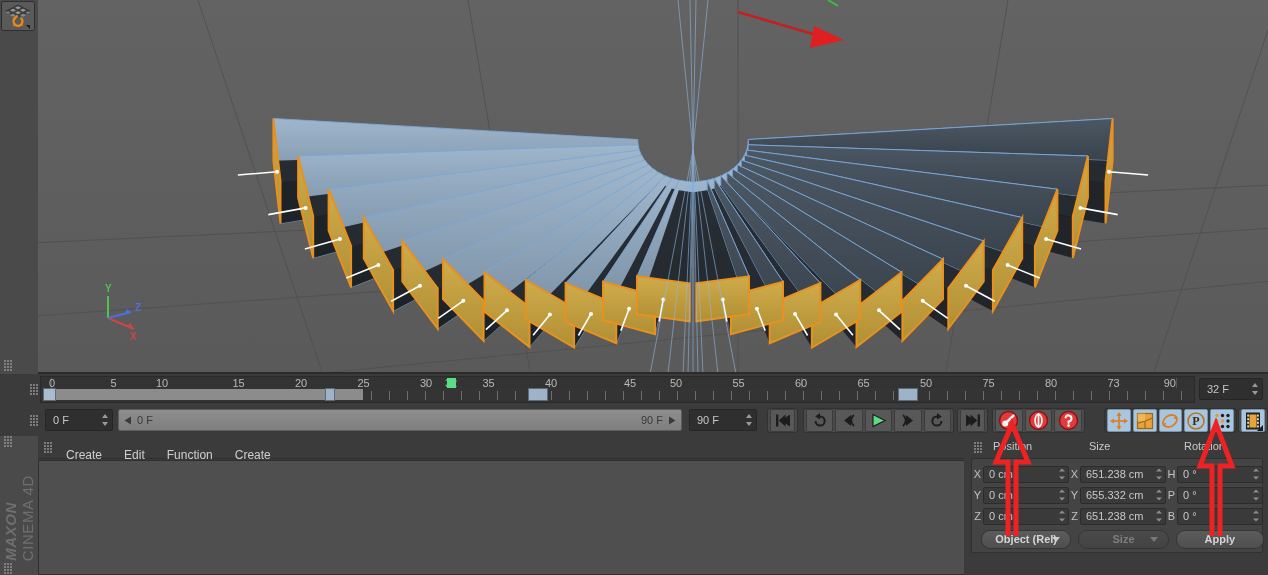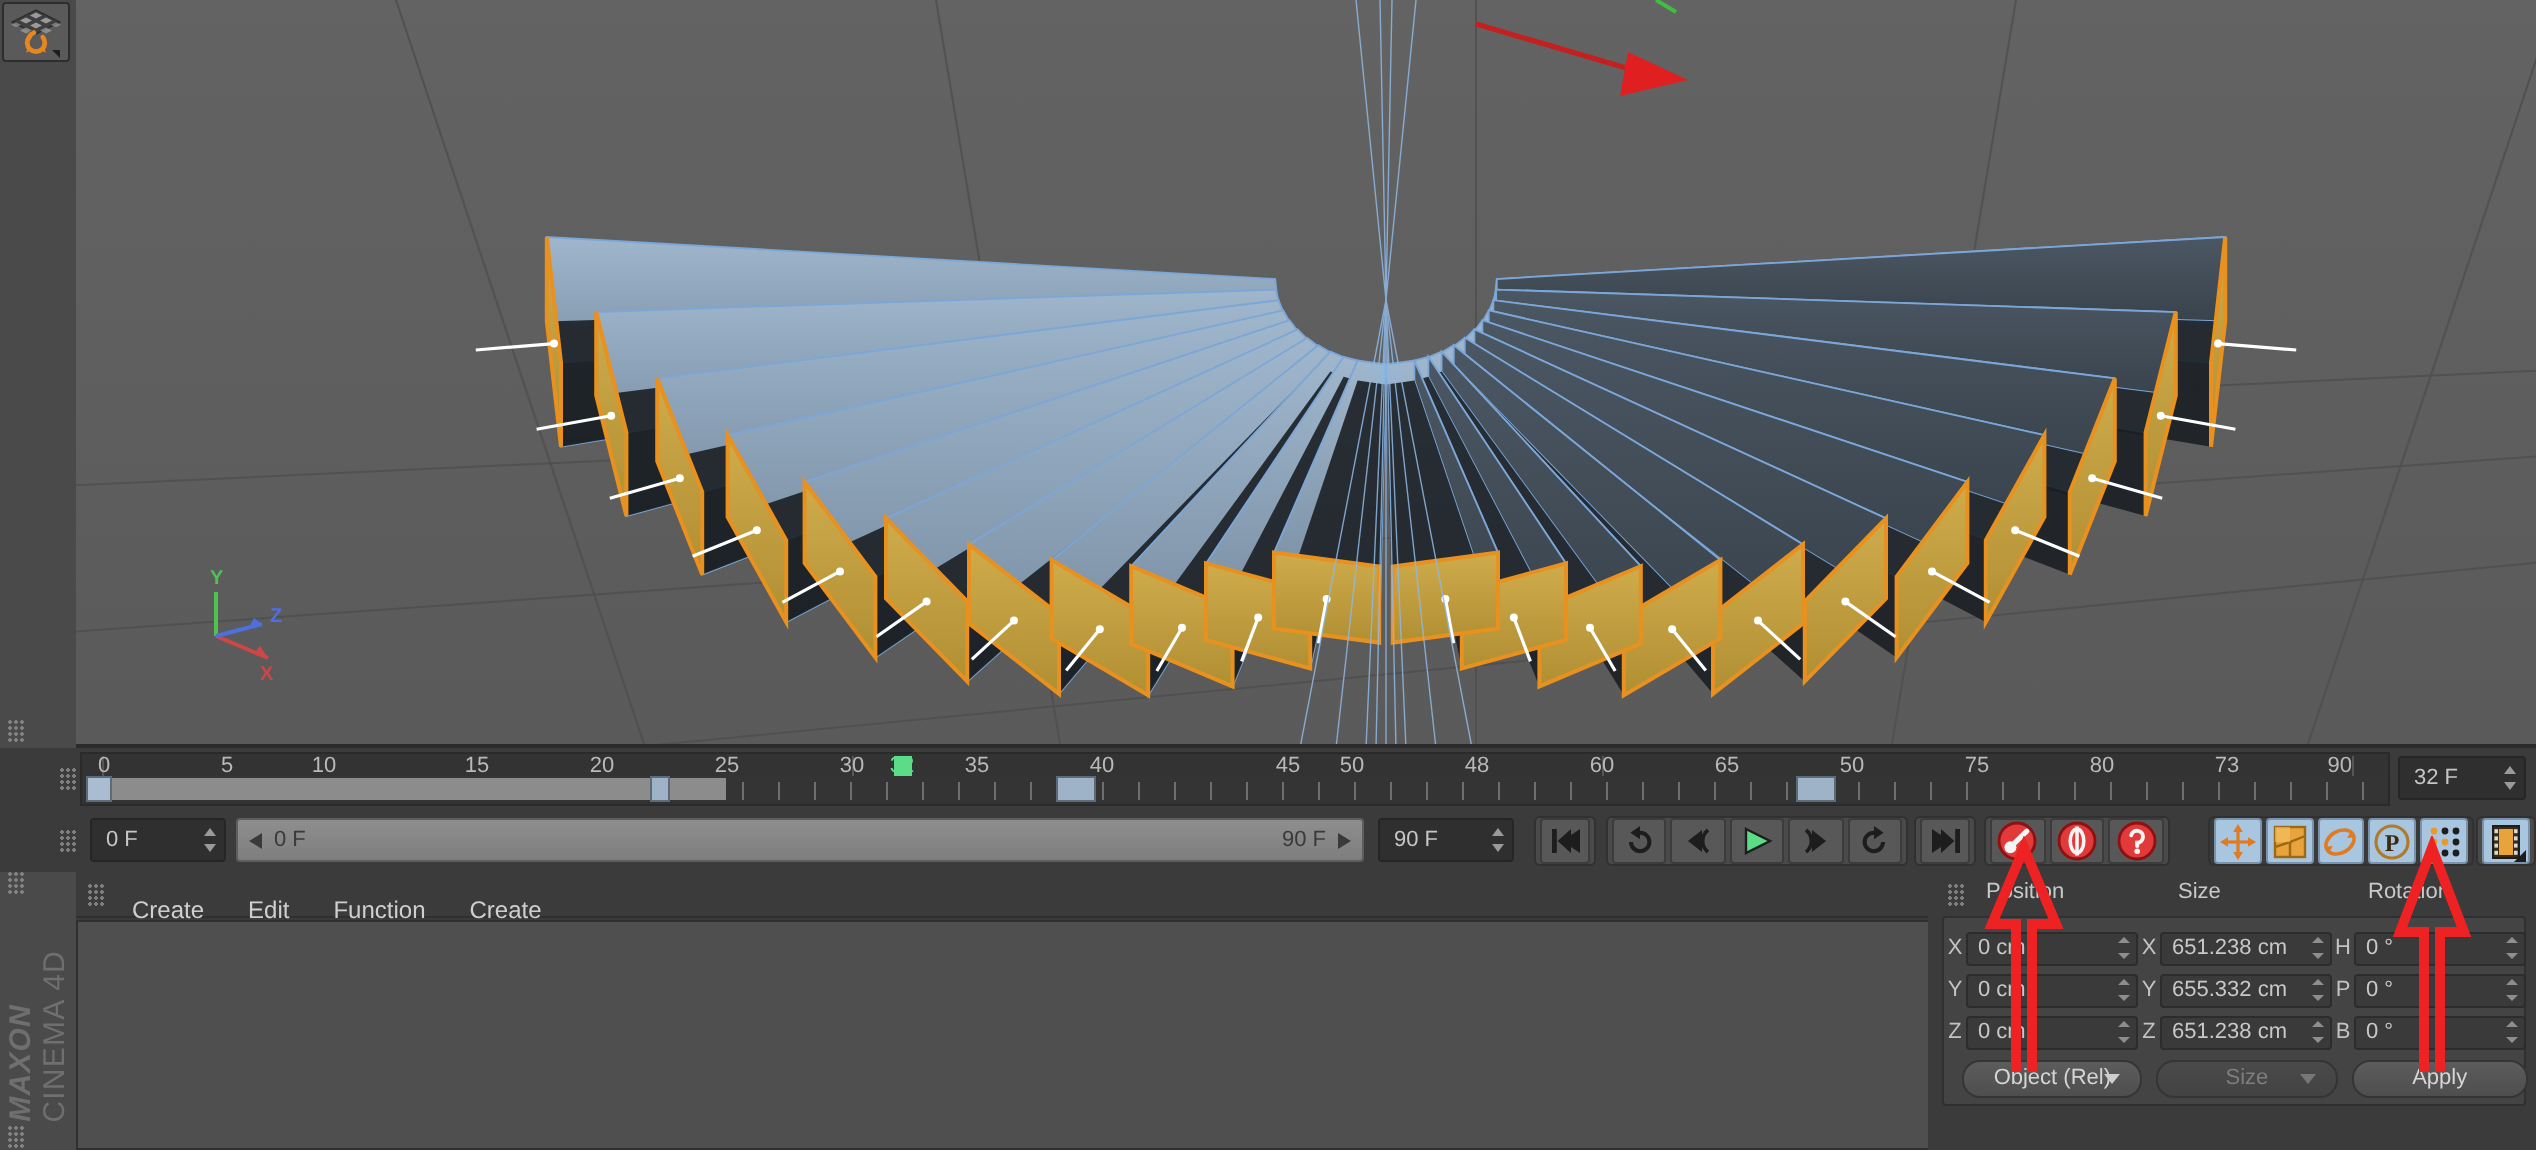--- a/index.html
+++ b/index.html
@@ -237,20 +237,21 @@
   .field .arrows i.down { border-top: 3.5px solid #8e8e8e; }
 
   .pill {
     height: 19px;
     background: linear-gradient(#5c5c5c, #4e4e4e);
     border: 1px solid #353535;
     border-radius: 9px;
     color: #d5d5d5; font-size: 11px;
     display: flex; align-items: center; justify-content: center;
     position: relative;
+    font-weight: bold;
   }
   .pill.disabled { color: #7e7e7e; background: linear-gradient(#4a4a4a, #434343); }
   .pill .caret {
     position: absolute; right: 10px; top: 50%; margin-top: -2px;
     width: 0; height: 0;
     border-left: 4px solid transparent; border-right: 4px solid transparent;
     border-top: 5px solid #cdcdcd;
   }
   .pill.disabled .caret { border-top-color: #777; }
 
@@ -653,23 +654,23 @@
         <div class="ruler-num" style="left: 10px; transform: translateX(-2px);">0</div>
         <div class="ruler-num" style="left: 72.5px;">5</div>
         <div class="ruler-num" style="left: 121px;">10</div>
         <div class="ruler-num" style="left: 197.5px;">15</div>
         <div class="ruler-num" style="left: 260px;">20</div>
         <div class="ruler-num" style="left: 322.5px;">25</div>
         <div class="ruler-num" style="left: 385px;">30</div>
         <div class="ruler-num active" style="left: 410px;">32</div>
         <div class="ruler-num" style="left: 447.5px;">35</div>
         <div class="ruler-num" style="left: 510px;">40</div>
-        <div class="ruler-num" style="left: 603px;">45</div>
+        <div class="ruler-num" style="left: 589px;">45</div>
         <div class="ruler-num" style="left: 635px;">50</div>
-        <div class="ruler-num" style="left: 697.5px;">48</div>
+        <div class="ruler-num" style="left: 697.5px;">55</div>
         <div class="ruler-num" style="left: 760px;">60</div>
         <div class="ruler-num" style="left: 822.5px;">65</div>
         <div class="ruler-num" style="left: 885px;">50</div>
         <div class="ruler-num" style="left: 947.5px;">75</div>
         <div class="ruler-num" style="left: 1010px;">80</div>
         <div class="ruler-num" style="left: 1072.5px;">73</div>
         <div class="ruler-num" style="left: 1135px; transform: translateX(-100%);">90</div>
         <div class="playhead" style="left: 406px; background: rgb(93, 220, 136);"></div>
       </div>
     <div id="frame-end-spin" class="spin">

